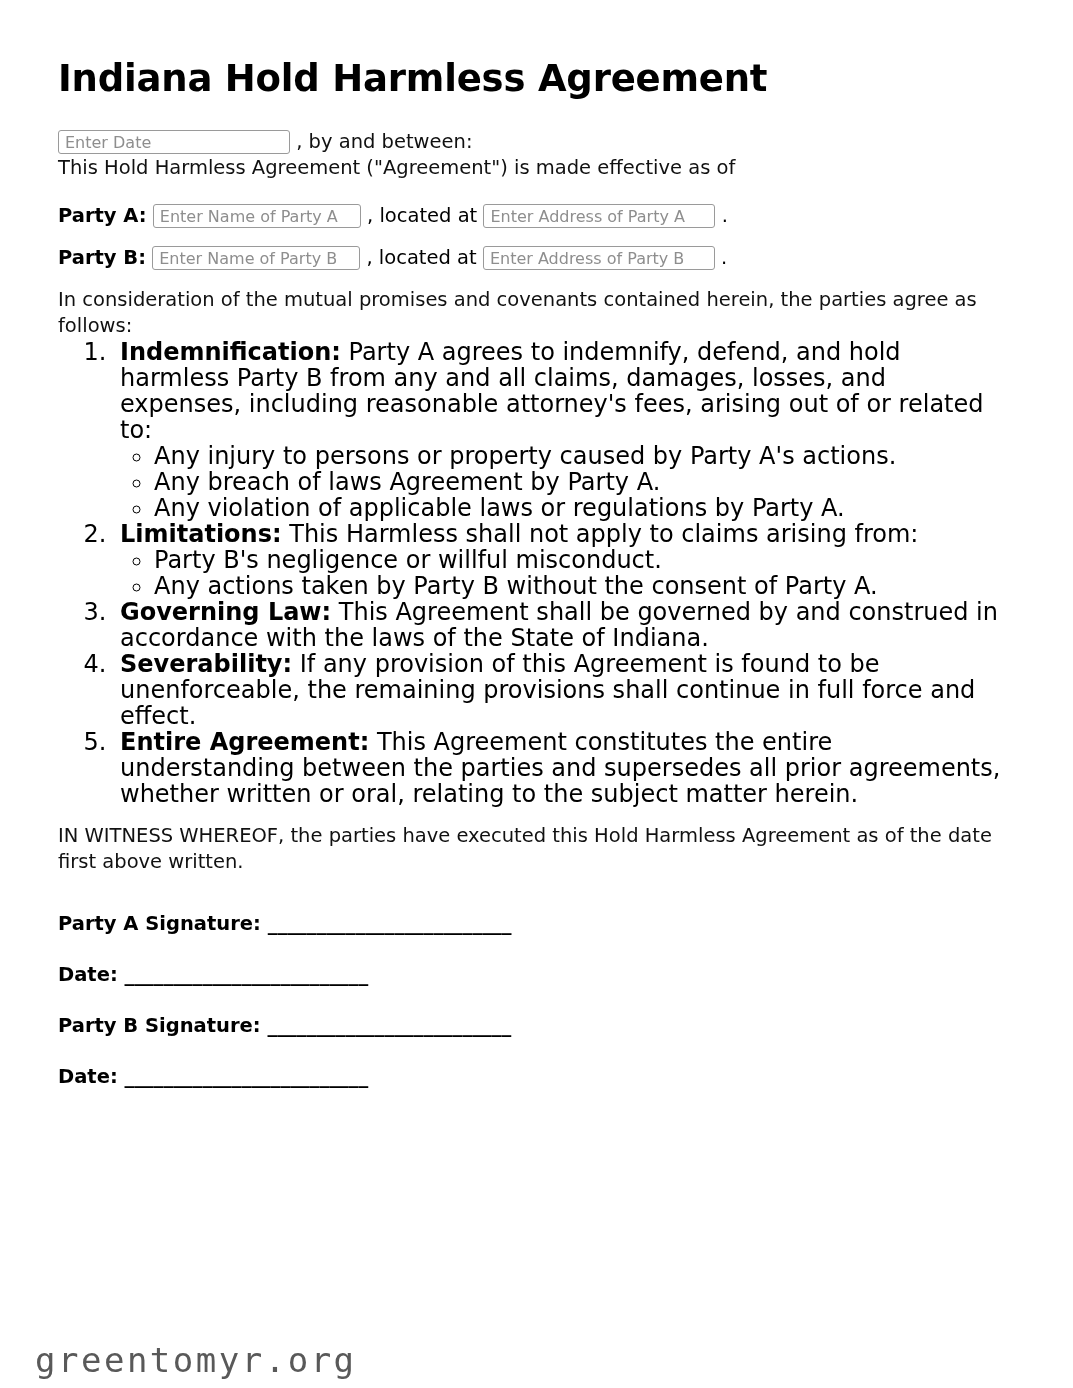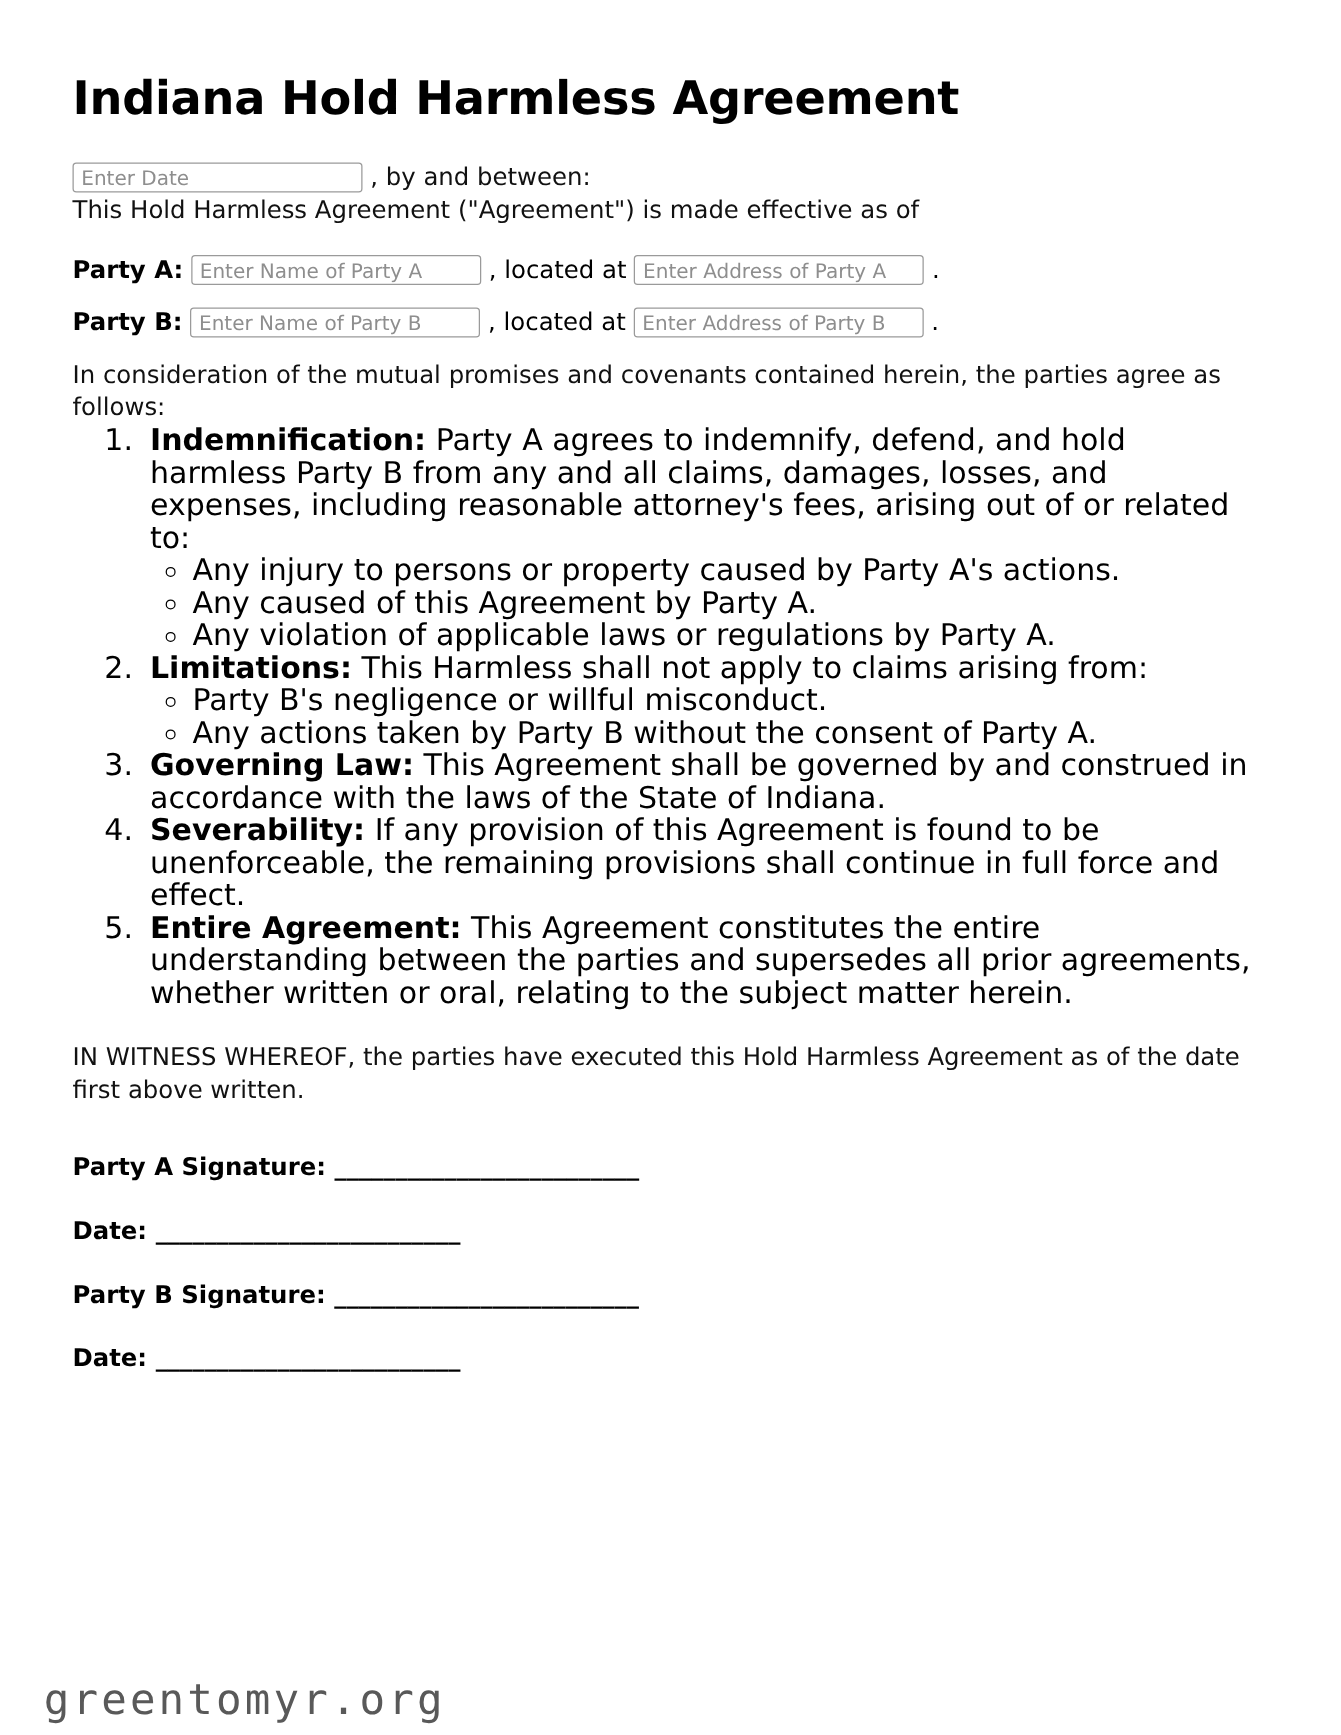--- a/index.html
+++ b/index.html
@@ -41,21 +41,21 @@
     color: #111;
     background: #fff;
     border: 1px solid #9a9a9a;
     border-radius: 3px;
     padding: 3px 6px;
     vertical-align: middle;
     outline: none;
   }
   .field::placeholder { color: #8e8e8e; opacity: 1; }
   .field-date { width: 232px; height: 24px; }
-  .field-name { width: 232px; height: 24px; }
+  .field-name { width: 208px; height: 24px; }
   .field-addr { width: 232px; height: 24px; }
   .party-row {
     font-size: 19.5px;
     line-height: 26px;
     margin: 0 0 16px 0;
     white-space: nowrap;
   }
   .party-row.first { margin-top: 22px; }
   .party-label { font-weight: bold; }
   .mid-text { font-weight: normal; }
@@ -72,21 +72,21 @@
   }
   ol.terms > li { margin: 0 0 0 0; padding-left: 6px; }
   ol.terms > li > span.term-title { font-weight: bold; }
   ul.sub {
     list-style-type: circle;
     margin: 0;
     padding-left: 34px;
   }
   ul.sub > li { margin: 0; }
   p.witness {
-    margin-top: 26px;
+    margin-top: 16px;
     margin-bottom: 0;
   }
   .sigblock { margin-top: 36px; }
   .sigline {
     font-size: 19.5px;
     line-height: 26px;
     font-weight: bold;
     margin: 0 0 25px 0;
     white-space: nowrap;
   }
@@ -135,21 +135,21 @@
   </div>
 
   <p class="para consider">In consideration of the mutual promises and covenants contained herein, the parties agree as follows:</p>
 
   <ol class="terms">
     <li>
       <span class="term-title">Indemnification:</span>
       <span>Party A agrees to indemnify, defend, and hold harmless Party B from any and all claims, damages, losses, and expenses, including reasonable attorney's fees, arising out of or related to:</span>
       <ul class="sub">
         <li>Any injury to persons or property caused by Party A's actions.</li>
-        <li>Any caused of this Agreement by Party A.</li>
+        <li>Any breach of laws Agreement by Party A.</li>
         <li>Any violation of applicable laws or regulations by Party A.</li>
       </ul>
     </li>
     <li>
       <span class="term-title">Limitations:</span>
       <span>This Harmless shall not apply to claims arising from:</span>
       <ul class="sub">
         <li>Party B's negligence or willful misconduct.</li>
         <li>Any actions taken by Party B without the consent of Party A.</li>
       </ul>

